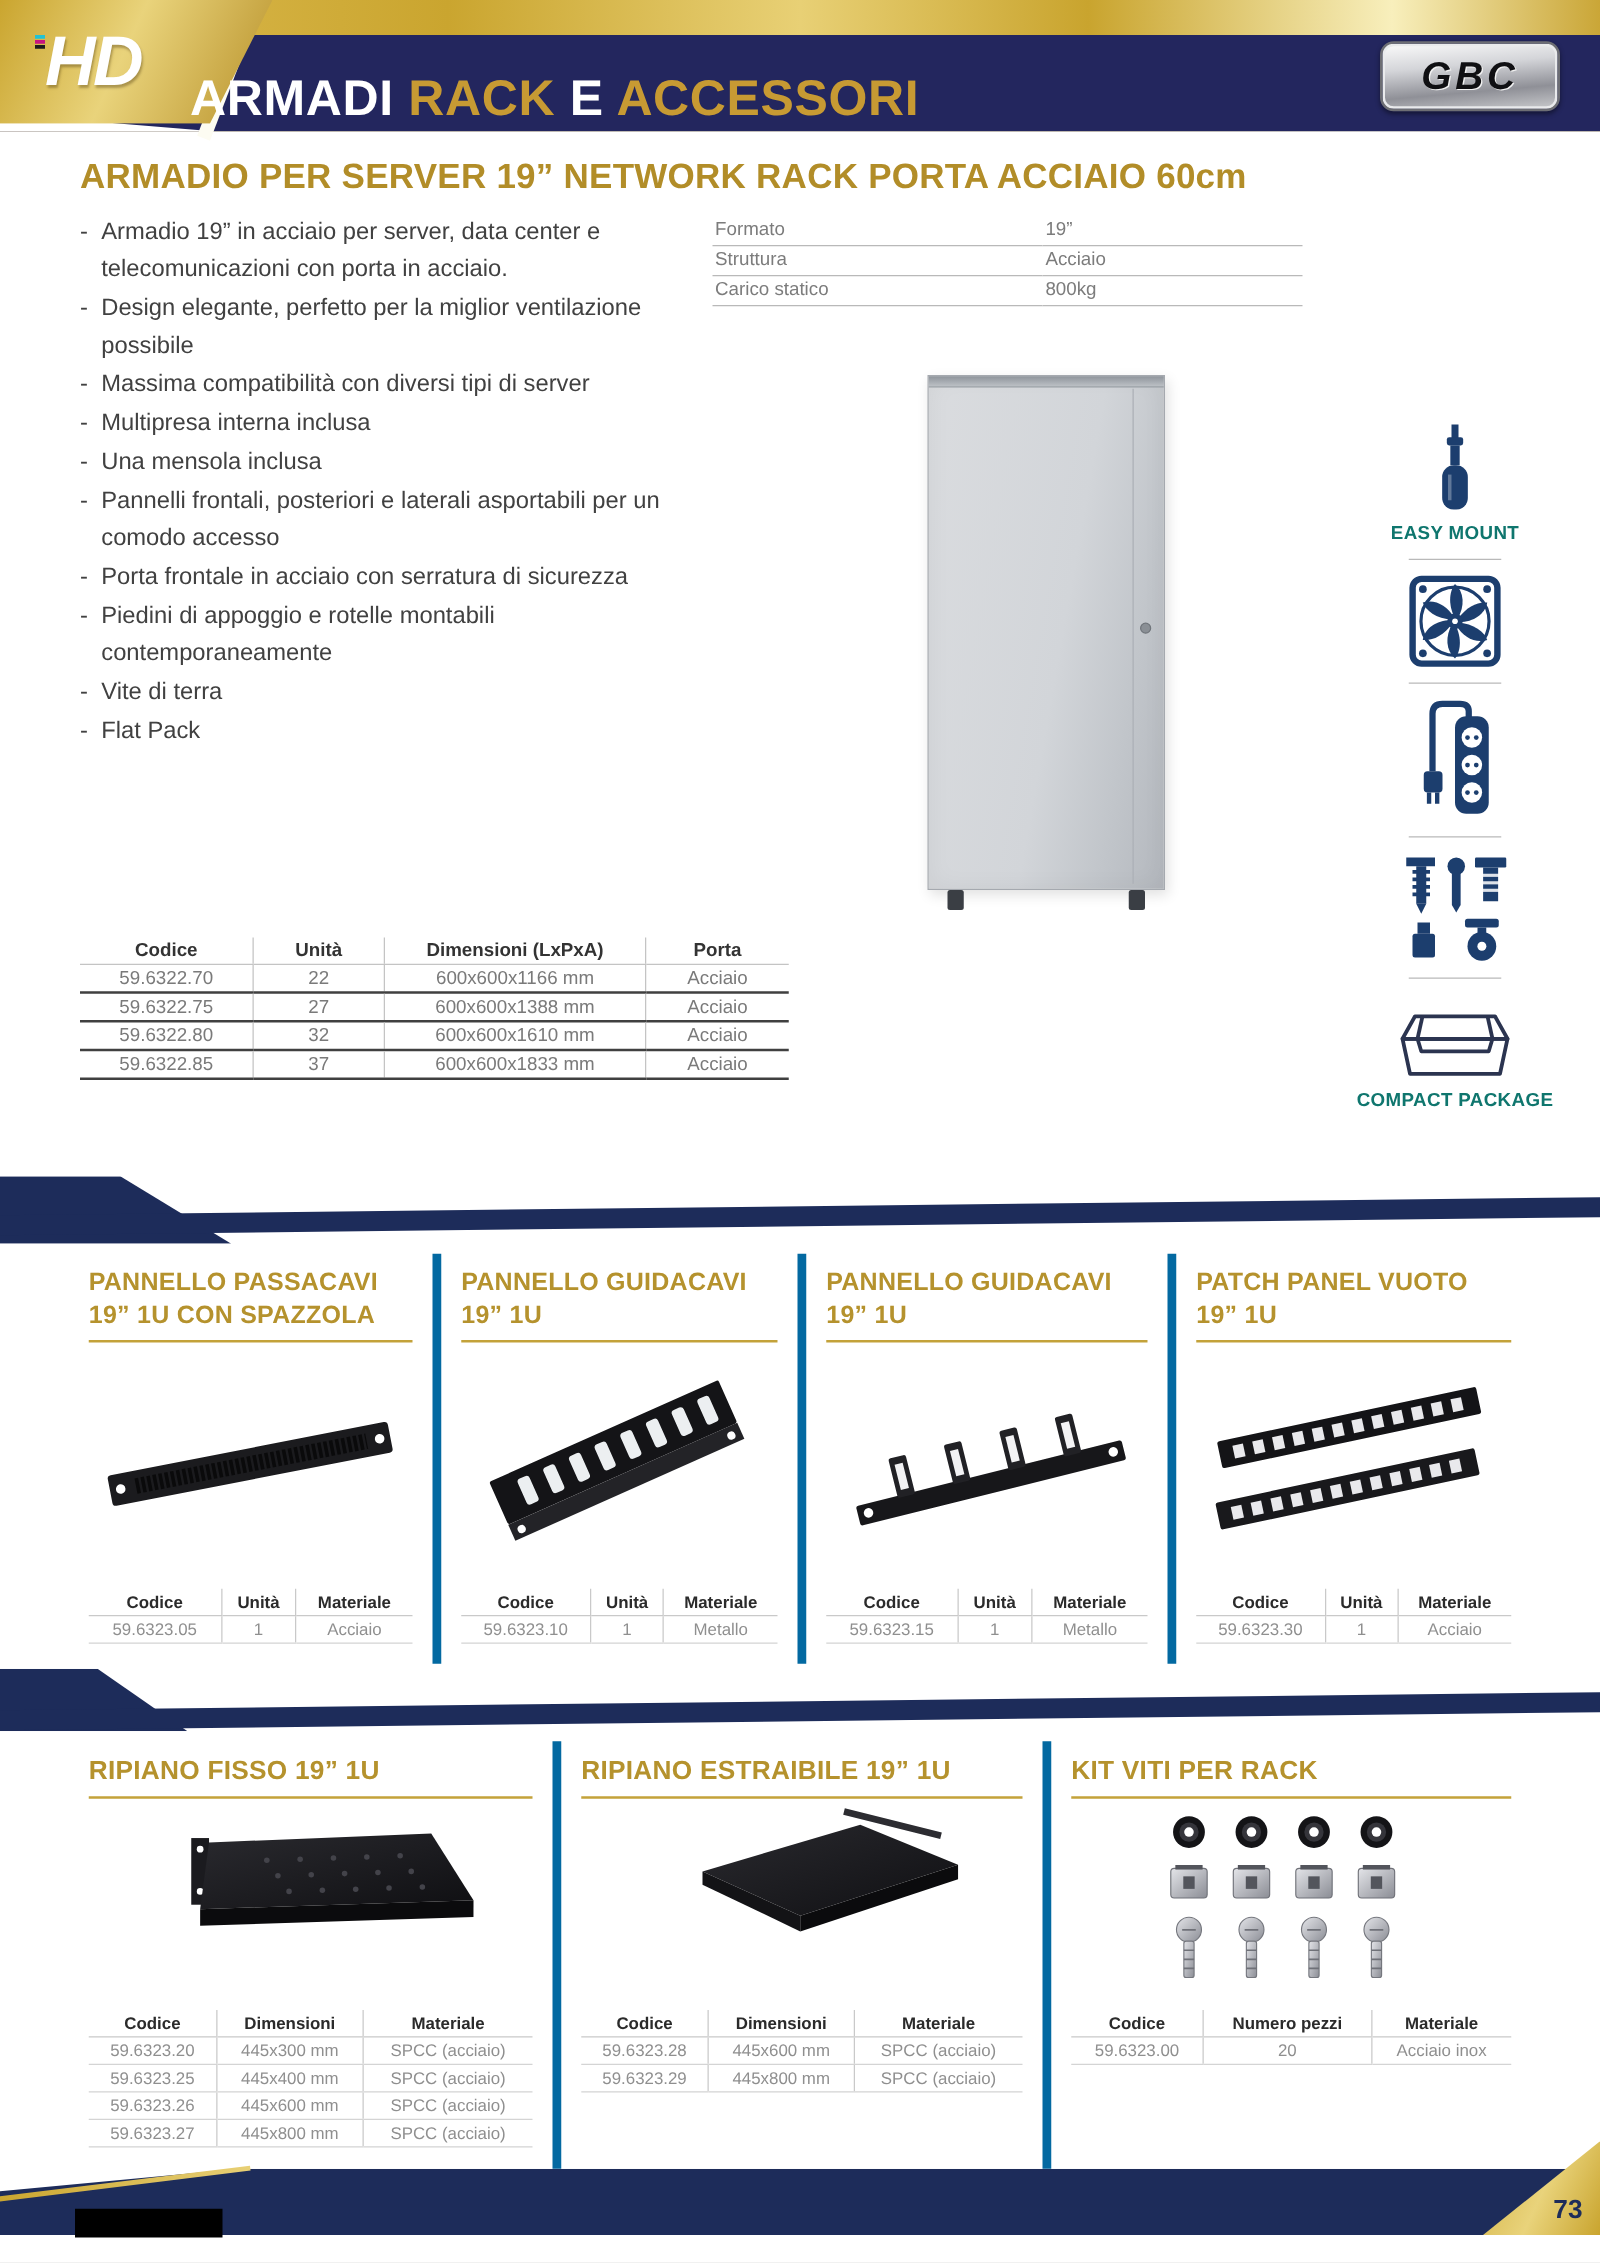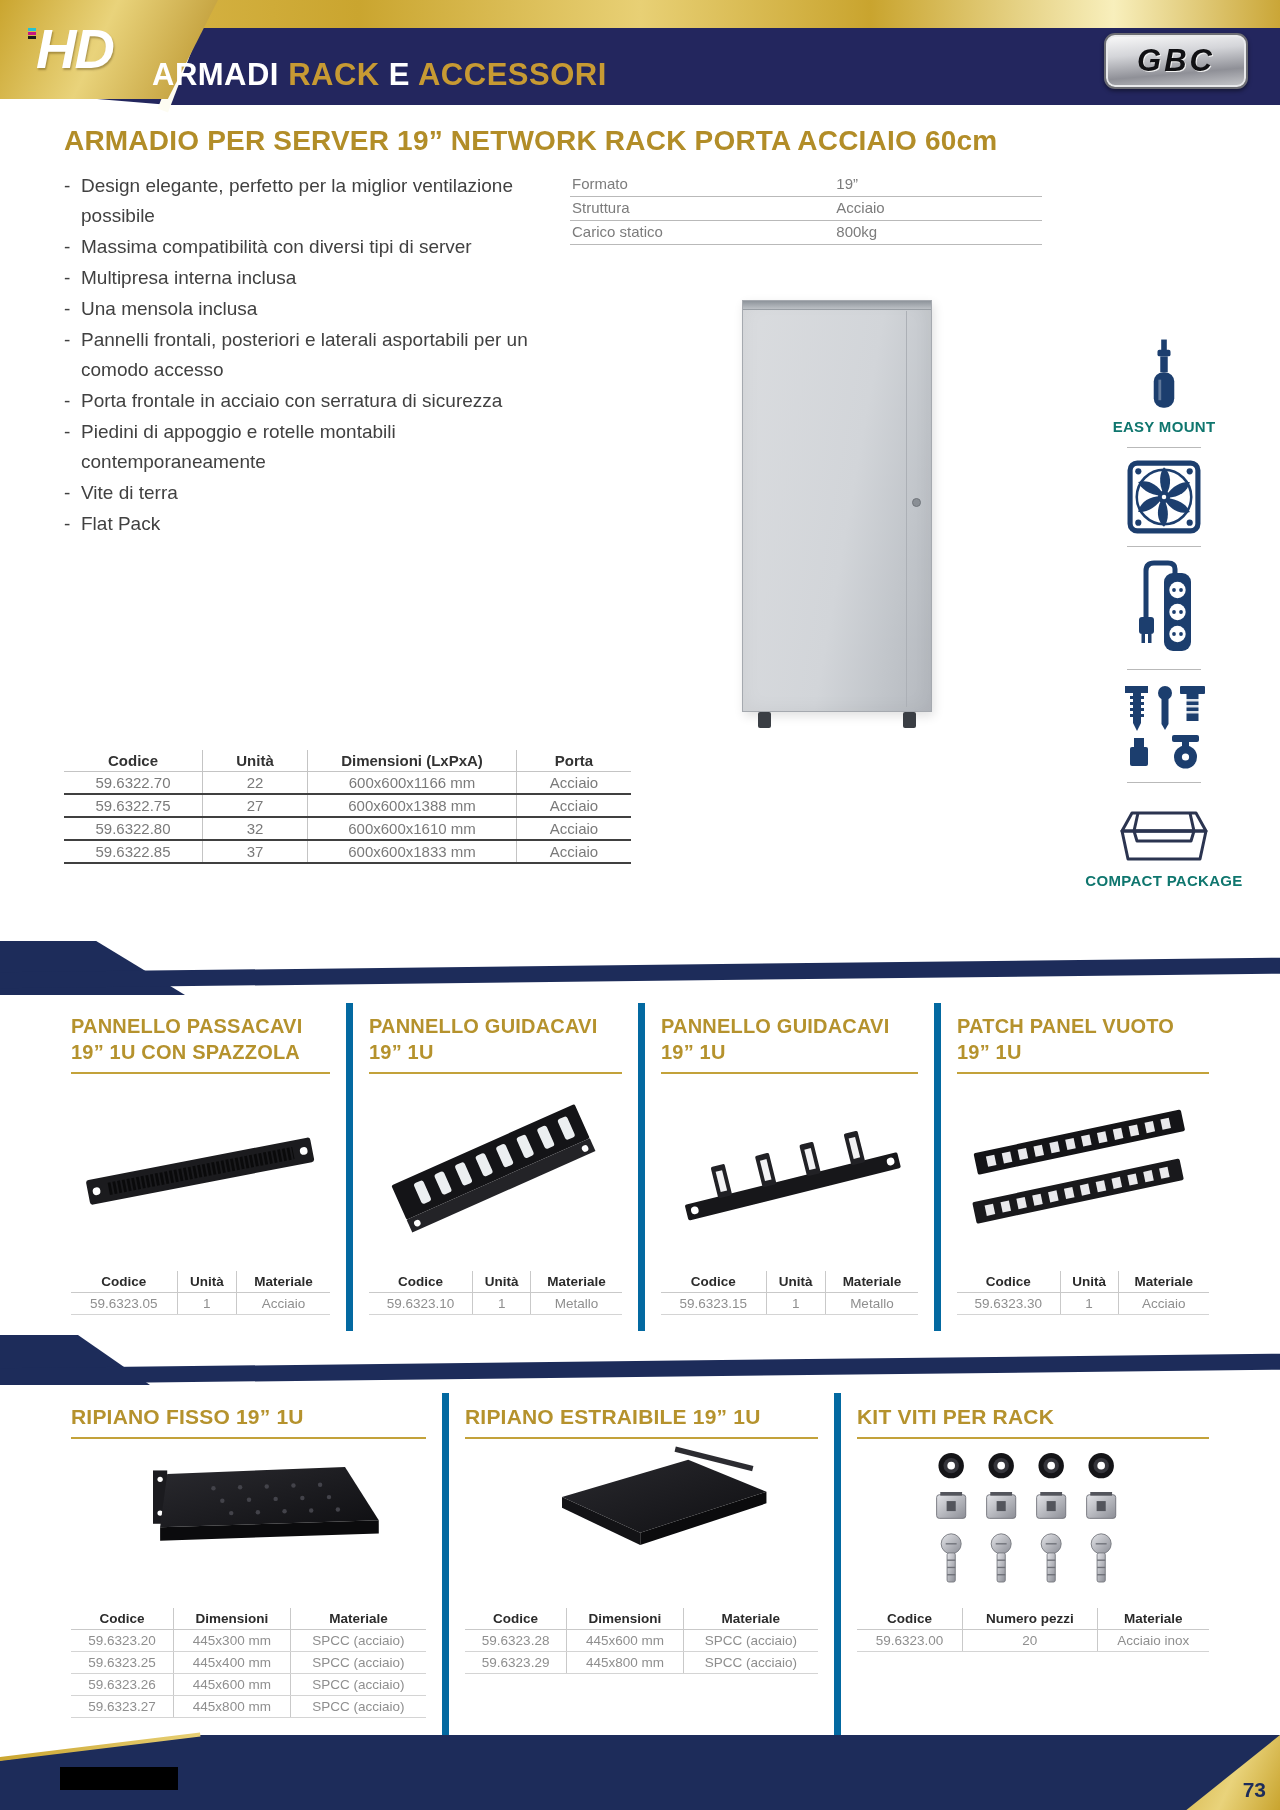--- a/index.html
+++ b/index.html
@@ -18,21 +18,21 @@
   .hd-poly{position:absolute;left:0;top:0;width:218px;height:99px;z-index:4;
     background:linear-gradient(115deg,#caa52f 0%,#e9d37b 45%,#b8912a 100%);
     clip-path:polygon(0 0,100% 0,77% 100%,0 100%);}
   .hd-text{position:absolute;left:36px;top:16px;color:#ffffff;font-size:56px;font-weight:900;
     font-style:italic;letter-spacing:-2px;text-shadow:1px 2px 2px rgba(60,40,0,.35);}
   .print-mark{position:absolute;left:28px;top:28px;width:8px;display:flex;flex-direction:column;gap:1px;}
   .print-mark i{display:block;height:3px;}
   .print-mark i:nth-child(1){background:#23c2d4;}
   .print-mark i:nth-child(2){background:#c81580;}
   .print-mark i:nth-child(3){background:#1c1c1c;}
-  .hdr-title{position:absolute;left:152px;top:57px;z-index:5;font-size:31px;font-weight:bold;letter-spacing:.5px;}
+  .hdr-title{position:absolute;left:152px;top:57px;z-index:5;font-size:40px;font-weight:bold;letter-spacing:.5px;}
   .hdr-title .w{color:#ffffff;}
   .hdr-title .g{color:#c79a33;}
   .gbc-badge{position:absolute;left:1104px;top:33px;width:140px;height:52px;z-index:6;border-radius:11px;
     background:linear-gradient(175deg,#fbfbfb 0%,#d4d5d9 35%,#8f9097 70%,#c9cacd 100%);
     border:2px solid #6d6e74;box-shadow:0 2px 4px rgba(0,0,0,.45), inset 0 0 0 2px #e9eaec;
     display:flex;align-items:center;justify-content:center;}
   .gbc-badge span{font-weight:900;font-style:italic;font-size:31px;letter-spacing:3px;color:#101013;
     text-shadow:1px 1px 0 #f2f2f2;}
 
   
@@ -100,21 +100,21 @@
   .card .rule{height:2px;background:#c3a23a;margin-top:7px;}
   .card .img-area{flex:1;display:flex;align-items:center;justify-content:center;min-height:0;}
   .cards3 .card .img-area{flex:0 0 165px;align-items:center;}
   .card-table{width:100%;border-collapse:collapse;font-size:13.5px;margin-top:auto;margin-bottom:10px;}
   .cards3 .card-table{margin-top:4px;margin-bottom:auto;}
   .card-table th{font-weight:bold;color:#2b2b2b;padding:3px 4px;border-bottom:1px solid #c9c9c9;}
   .card-table td{color:#8f8f8f;padding:3px 4px;border-bottom:1px solid #d4d4d4;text-align:center;}
   .card-table th + th,.card-table td + td{border-left:1px solid #c9c9c9;}
 
   
-  .footer{position:absolute;left:0;top:1735px;width:1280px;height:75px;}
+  .footer{position:absolute;left:0;top:1735px;width:1280px;height:53px;}
   .f-navy{position:absolute;inset:0;background:#1d2c5a;
     clip-path:polygon(0 34%,15% 0,100% 0,100% 100%,0 100%);}
   .f-goldline{position:absolute;left:-4px;top:10px;width:205px;height:4px;
     background:linear-gradient(90deg,#caa52f,#e8d075);transform:rotate(-7deg);}
   .f-redact{position:absolute;left:60px;top:32px;width:118px;height:23px;background:#000;}
   .f-corner{position:absolute;right:0;bottom:0;width:120px;height:75px;
     background:linear-gradient(115deg,#caa52f,#e9d37b 60%,#c9a42e);
     clip-path:polygon(100% 0,100% 100%,22% 100%);}
   .f-num{position:absolute;right:14px;bottom:8px;font-size:21px;font-weight:bold;color:#1d2c5a;}
 </style>
@@ -144,20 +144,21 @@
       <span class="g">ACCESSORI</span>
     </div>
     <div class="gbc-badge">
       <span>GBC</span>
     </div>
   </header>
 
   <section class="main">
     <h1 class="prod-title">ARMADIO PER SERVER 19” NETWORK RACK PORTA ACCIAIO 60cm</h1>
     <ul class="features">
+        <li>Armadio 19” in acciaio per server, data center e telecomunicazioni con porta in acciaio.</li>
         <li>Design elegante, perfetto per la miglior ventilazione possibile</li>
         <li>Massima compatibilità con diversi tipi di server</li>
         <li>Multipresa interna inclusa</li>
         <li>Una mensola inclusa</li>
         <li>Pannelli frontali, posteriori e laterali asportabili per un comodo accesso</li>
         <li>Porta frontale in acciaio con serratura di sicurezza</li>
         <li>Piedini di appoggio e rotelle montabili contemporaneamente</li>
         <li>Vite di terra</li>
         <li>Flat Pack</li>
       </ul>

